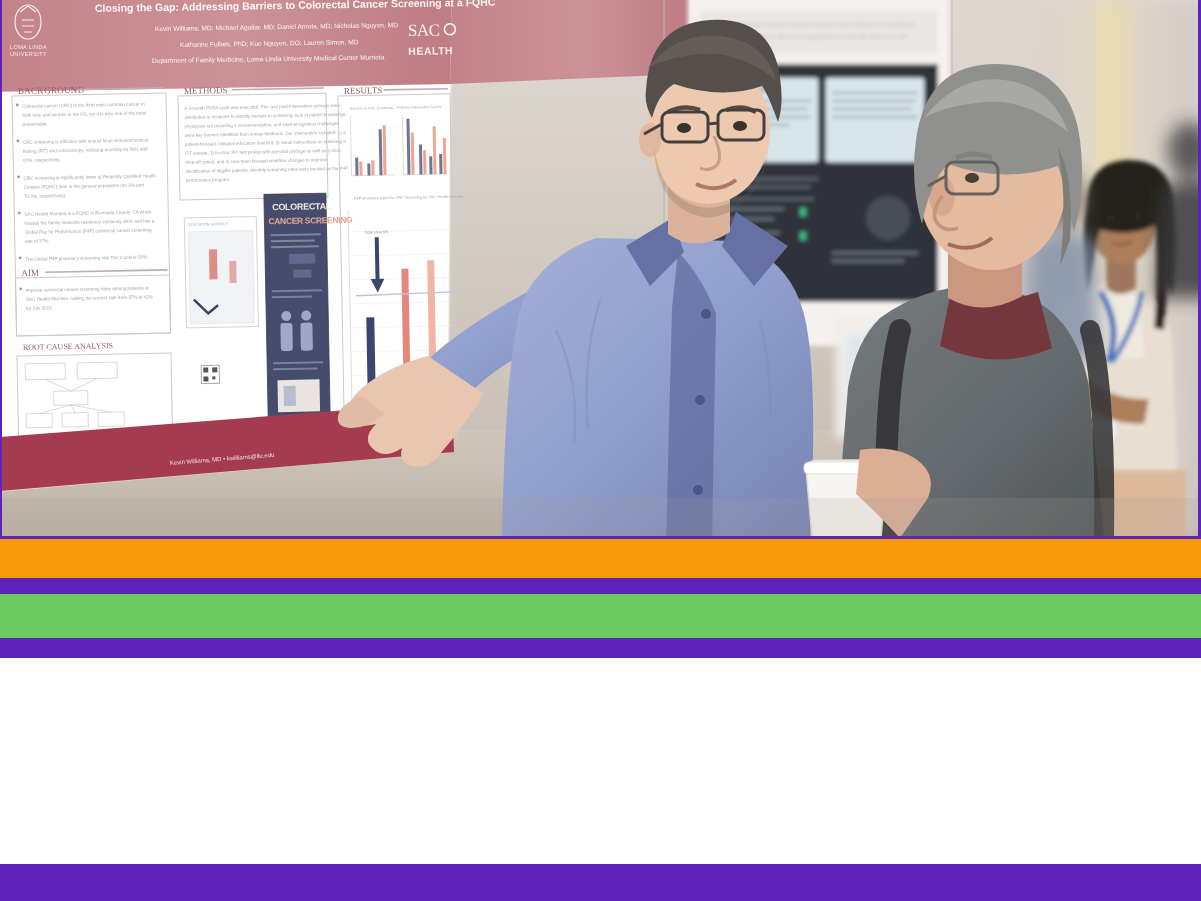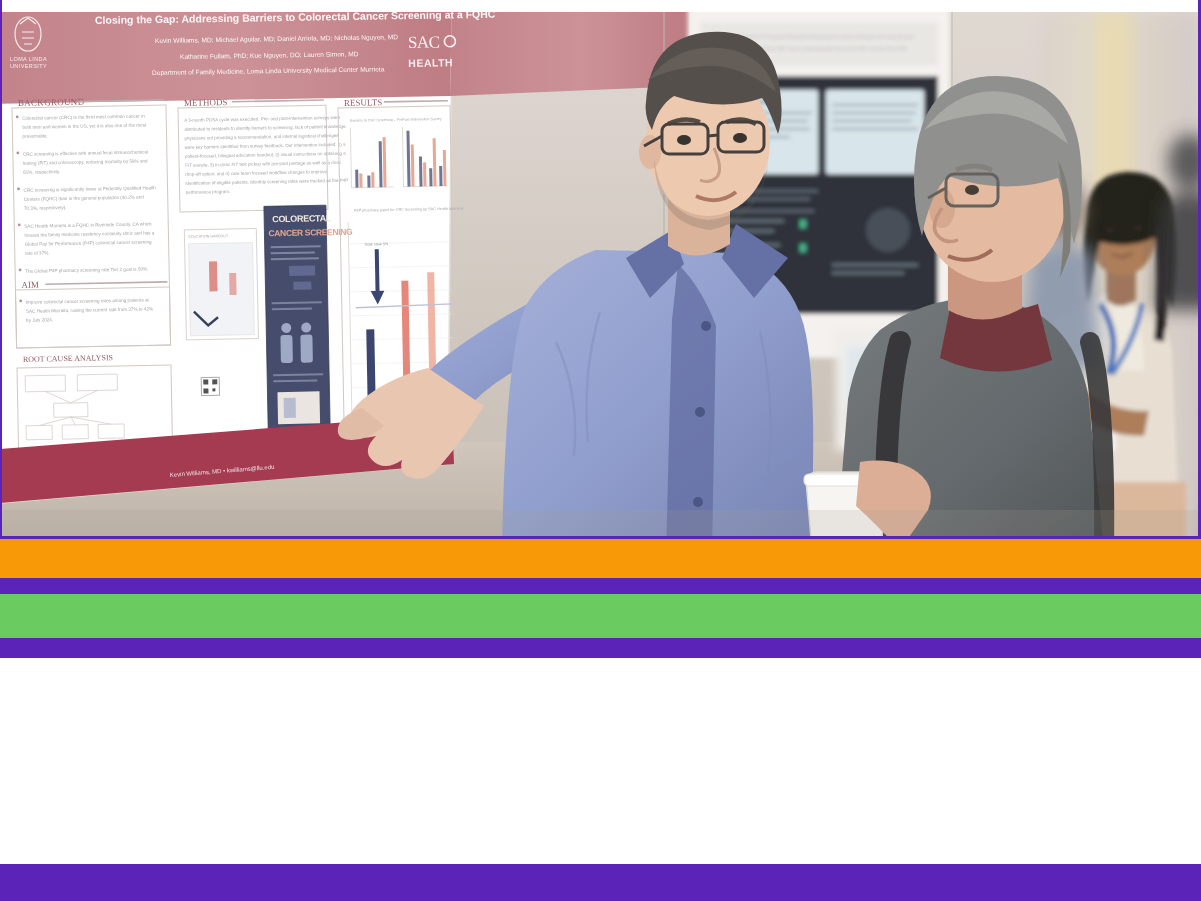--- a/index.html
+++ b/index.html
@@ -8,21 +8,21 @@
   body{
     width:1201px; height:901px;
     font-family:"Liberation Sans", sans-serif;
     overflow:hidden; position:relative;
   }
 
   .poster-flyer{ position:relative; width:1201px; height:901px; background:#fff; overflow:hidden; }
 
   
   .photo{
-    position:absolute; left:0; top:12px; width:1201px; height:537px;
+    position:absolute; left:0; top:0; width:1201px; height:537px;
     overflow:hidden; background:#1d4ed8;
   }
   .photo-svg{ position:absolute; left:0; top:0; width:1201px; height:537px; display:block; }
 
   
   .stripe{ position:absolute; left:0; width:1201px; }
   .stripe-hair-top   { top:536px;  height:3px;  background:#5b23b8; }
   .stripe-orange     { top:539px;  height:39px; background:#F89A07; }
   .stripe-purple-1   { top:578px;  height:16px; background:#5B23B8; }
   .stripe-green      { top:594px;  height:44px; background:#69CB60; }

